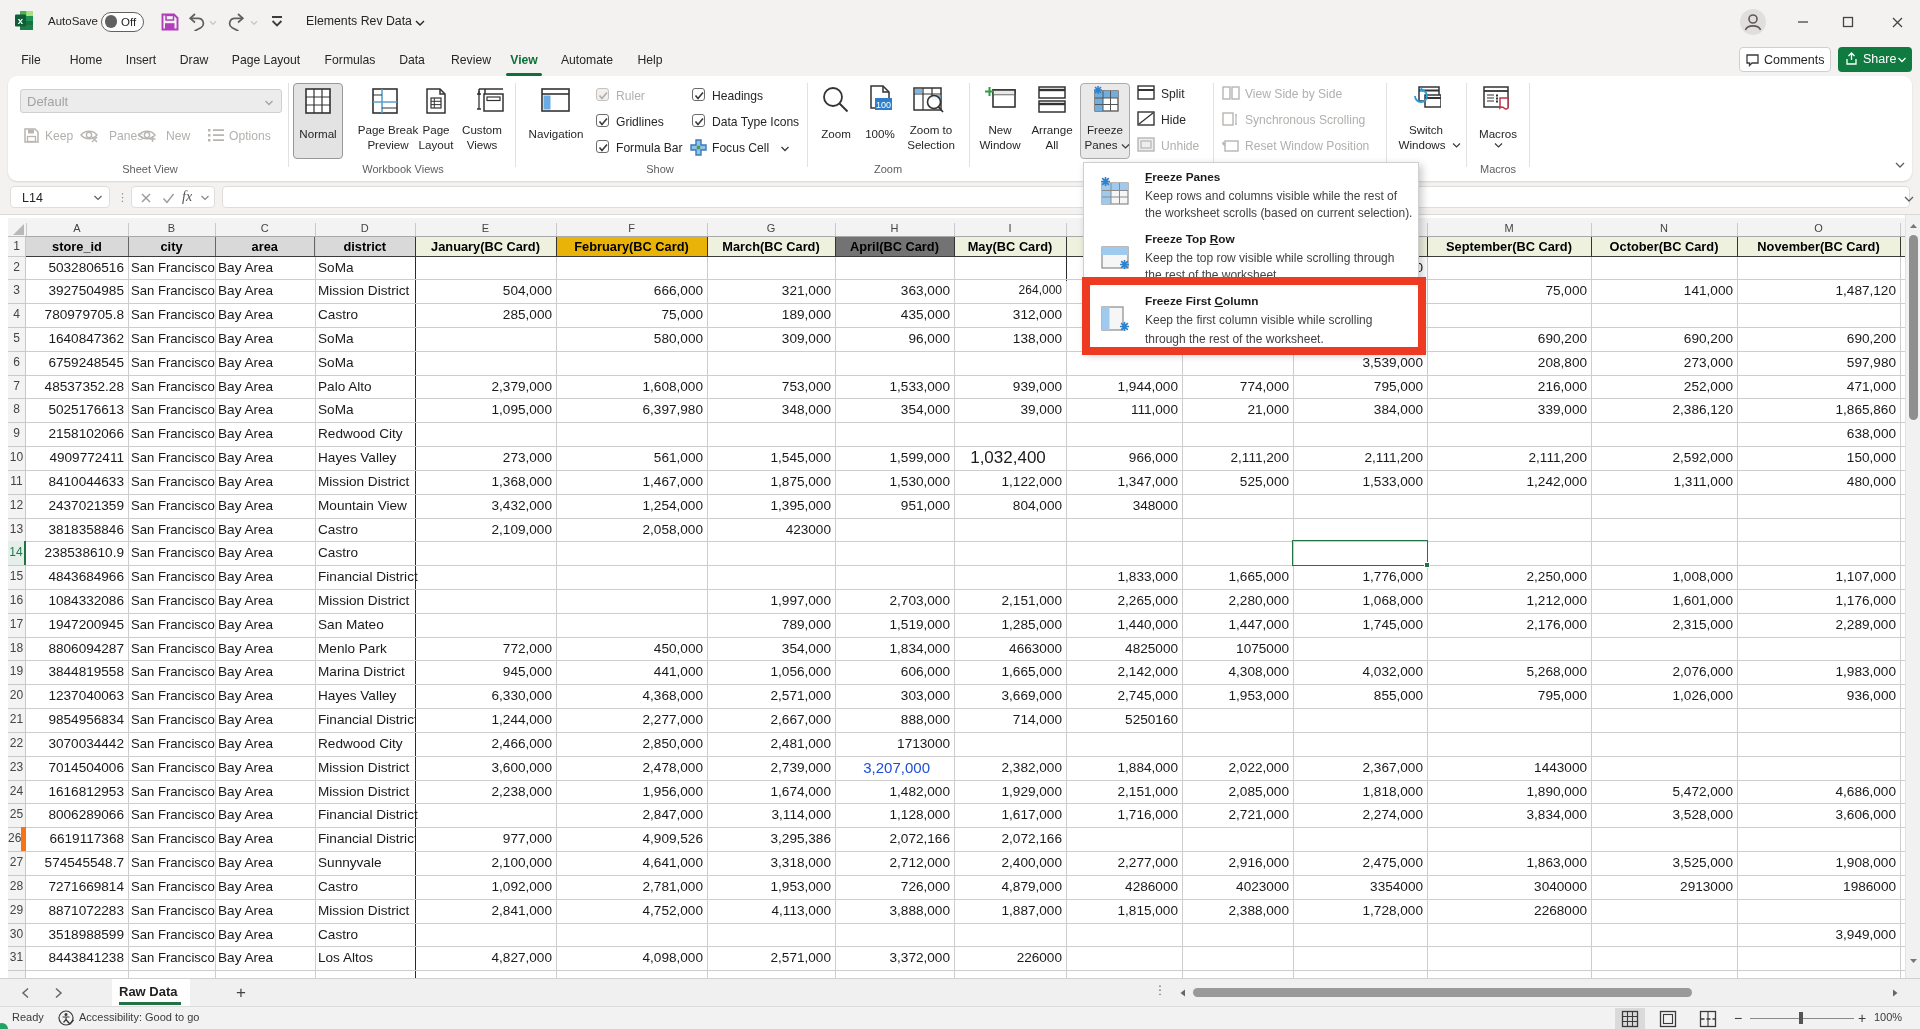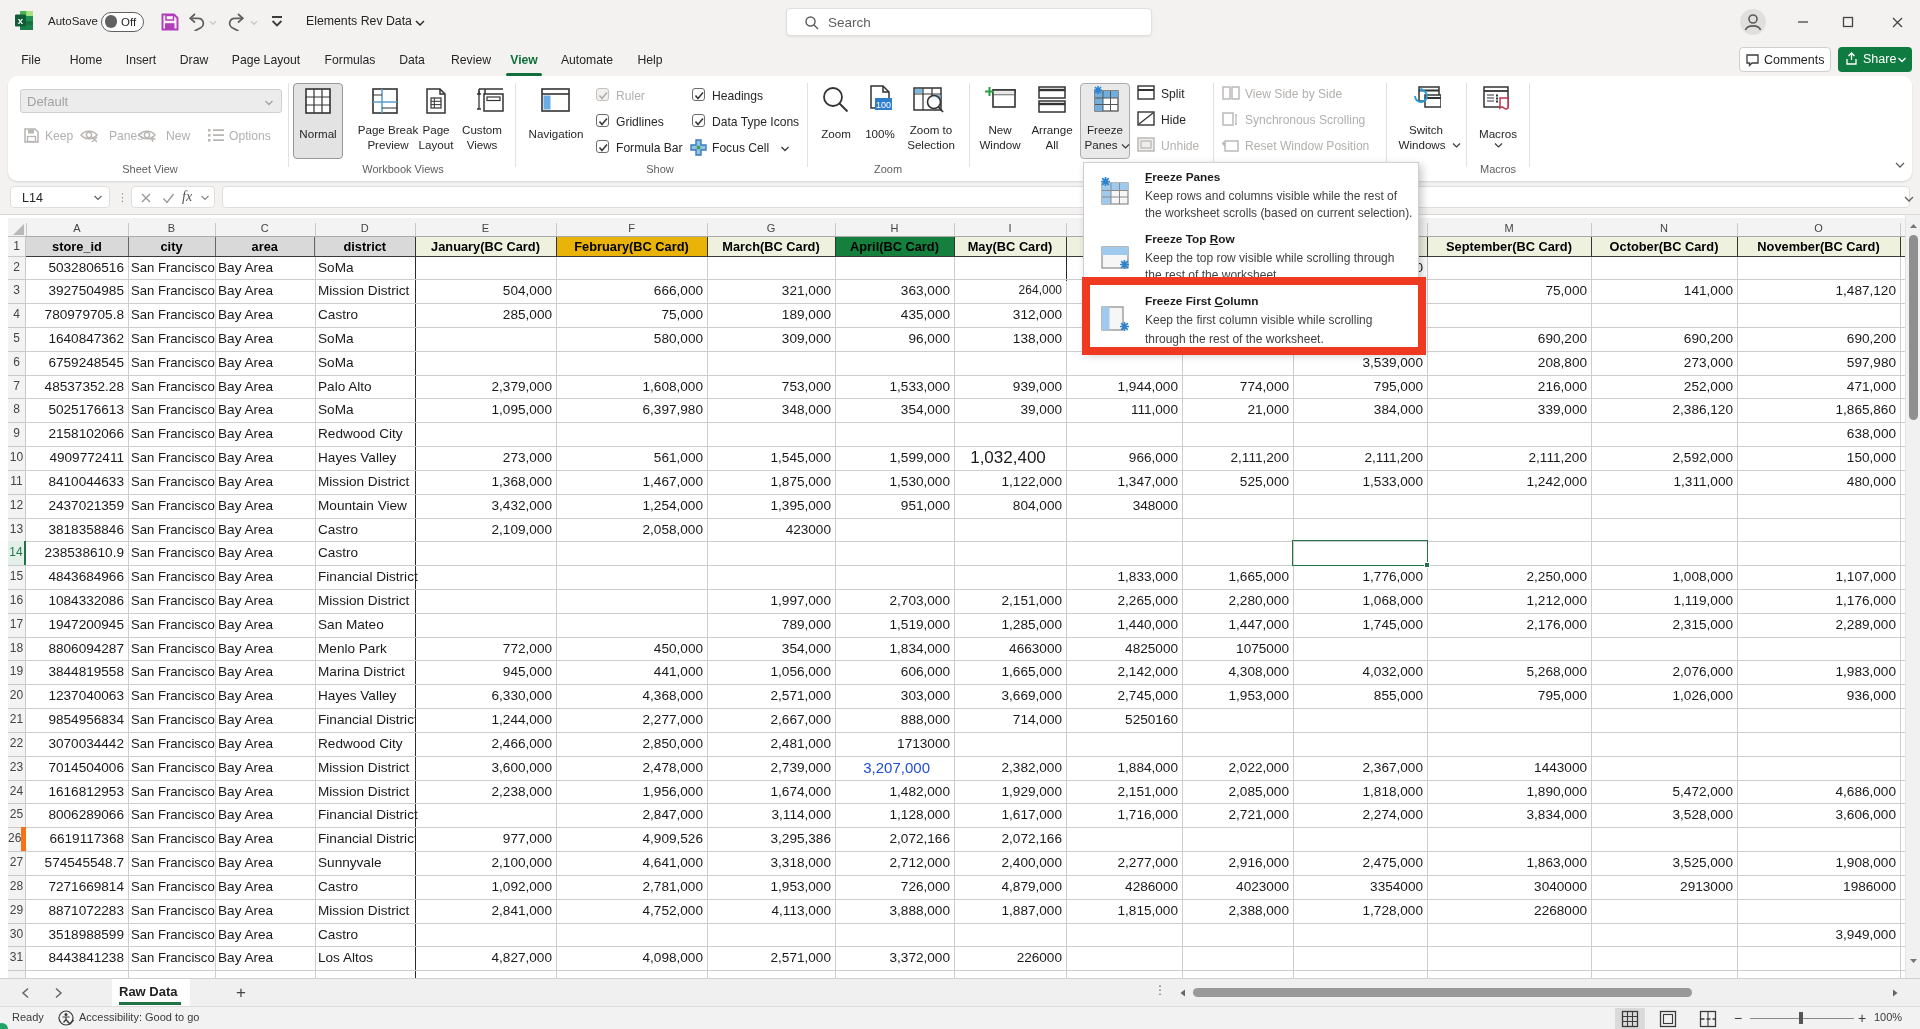--- a/index.html
+++ b/index.html
@@ -61,27 +61,20 @@
       <path d="M1 1.2 l3 3 l3 -3" fill="none" stroke="#c9c9c9" stroke-width="1.4"></path>
     </svg>
     <svg style="position:absolute;left:270px;top:15px" width="14" height="14" viewBox="0 0 14 14">
       <path d="M2 2 h10" stroke="#3b3b3b" stroke-width="2"></path>
       <path d="M2.6 6 l4.4 4.5 L11.4 6" fill="none" stroke="#3b3b3b" stroke-width="1.8"></path>
     </svg>
     <div style="position:absolute;left:306px;top:14px;font-size:12.3px;color:#252423">Elements Rev Data</div>
     <svg style="position:absolute;left:414px;top:17px" width="12" height="12" viewBox="0 0 12 12">
       <path d="M2 4 l4 4 l4 -4" fill="none" stroke="#252423" stroke-width="1.4"></path>
     </svg>
-    <div style="position:absolute;left:786px;top:8px;width:366px;height:28px;background:#fff;border:1px solid #e1dfdd;border-radius:4px;box-shadow:0 1px 2px rgba(0,0,0,.08)">
-      <svg style="position:absolute;left:17px;top:6px" width="16" height="16" viewBox="0 0 16 16">
-        <circle cx="6.5" cy="6.5" r="4.5" fill="none" stroke="#605e5c" stroke-width="1.5"></circle>
-        <path d="M10 10 l4 4" stroke="#605e5c" stroke-width="1.5"></path>
-      </svg>
-      <div style="position:absolute;left:41px;top:6px;font-size:13.5px;color:#605e5c">Search</div>
-    </div>
     <div style="position:absolute;left:1740px;top:9px;width:26px;height:26px;border-radius:50%;background:#e1dfdd">
       <svg style="position:absolute;left:0;top:0" width="26" height="26" viewBox="0 0 26 26">
         <circle cx="13" cy="10" r="4" fill="none" stroke="#5d5a58" stroke-width="1.6"></circle>
         <path d="M5.5 21 C7 15.5, 19 15.5, 20.5 21" fill="none" stroke="#5d5a58" stroke-width="1.6"></path>
       </svg>
     </div>
     <svg style="position:absolute;left:1797px;top:16px" width="12" height="12" viewBox="0 0 12 12">
       <path d="M1 6 h10" stroke="#444" stroke-width="1.3"></path>
     </svg>
     <svg style="position:absolute;left:1842px;top:16px" width="12" height="12" viewBox="0 0 12 12">
@@ -468,21 +461,21 @@
 <div style="position:absolute;left:8px;top:946.3px;width:18px;height:1px;background:#c9c9c9"></div>
 <div style="position:absolute;left:8px;top:946.3px;width:18px;height:23.8px;font-size:12px;color:#444;text-align:center;line-height:23.8px;border-right:1px solid #c9c9c9">31</div>
 <div style="position:absolute;left:8px;top:970.1px;width:18px;height:1px;background:#c9c9c9"></div>
 <div style="position:absolute;left:26px;top:236.5px;width:102px;height:19.0px;background:#d9d9d9;font-size:12.8px;font-weight:bold;color:#000;text-align:center;line-height:19.0px;overflow:hidden">store_id</div>
 <div style="position:absolute;left:128px;top:236.5px;width:87px;height:19.0px;background:#d9d9d9;font-size:12.8px;font-weight:bold;color:#000;text-align:center;line-height:19.0px;overflow:hidden">city</div>
 <div style="position:absolute;left:215px;top:236.5px;width:99.5px;height:19.0px;background:#d9d9d9;font-size:12.8px;font-weight:bold;color:#000;text-align:center;line-height:19.0px;overflow:hidden">area</div>
 <div style="position:absolute;left:314.5px;top:236.5px;width:100.5px;height:19.0px;background:#d9d9d9;font-size:12.8px;font-weight:bold;color:#000;text-align:center;line-height:19.0px;overflow:hidden">district</div>
 <div style="position:absolute;left:415px;top:236.5px;width:141px;height:19.0px;background:#edf1de;font-size:12.8px;font-weight:bold;color:#000;text-align:center;line-height:19.0px;overflow:hidden">January(BC Card)</div>
 <div style="position:absolute;left:556px;top:236.5px;width:151px;height:19.0px;background:#eab308;font-size:12.8px;font-weight:bold;color:#000;text-align:center;line-height:19.0px;overflow:hidden">February(BC Card)</div>
 <div style="position:absolute;left:707px;top:236.5px;width:128px;height:19.0px;background:#edf1de;font-size:12.8px;font-weight:bold;color:#000;text-align:center;line-height:19.0px;overflow:hidden">March(BC Card)</div>
-<div style="position:absolute;left:835px;top:236.5px;width:119px;height:19.0px;background:#15803d;font-size:12.8px;font-weight:bold;color:#000;text-align:center;line-height:19.0px;overflow:hidden">April(BC Card)</div>
+<div style="position:absolute;left:835px;top:236.5px;width:119px;height:19.0px;background:#737373;font-size:12.8px;font-weight:bold;color:#000;text-align:center;line-height:19.0px;overflow:hidden">April(BC Card)</div>
 <div style="position:absolute;left:954px;top:236.5px;width:112px;height:19.0px;background:#edf1de;font-size:12.8px;font-weight:bold;color:#000;text-align:center;line-height:19.0px;overflow:hidden">May(BC Card)</div>
 <div style="position:absolute;left:1066px;top:236.5px;width:116px;height:19.0px;background:#edf1de;font-size:12.8px;font-weight:bold;color:#000;text-align:center;line-height:19.0px;overflow:hidden"></div>
 <div style="position:absolute;left:1182px;top:236.5px;width:111px;height:19.0px;background:#edf1de;font-size:12.8px;font-weight:bold;color:#000;text-align:center;line-height:19.0px;overflow:hidden"></div>
 <div style="position:absolute;left:1293px;top:236.5px;width:134px;height:19.0px;background:#edf1de;font-size:12.8px;font-weight:bold;color:#000;text-align:center;line-height:19.0px;overflow:hidden"></div>
 <div style="position:absolute;left:1427px;top:236.5px;width:164px;height:19.0px;background:#edf1de;font-size:12.8px;font-weight:bold;color:#000;text-align:center;line-height:19.0px;overflow:hidden">September(BC Card)</div>
 <div style="position:absolute;left:1591px;top:236.5px;width:146px;height:19.0px;background:#edf1de;font-size:12.8px;font-weight:bold;color:#000;text-align:center;line-height:19.0px;overflow:hidden">October(BC Card)</div>
 <div style="position:absolute;left:1737px;top:236.5px;width:163px;height:19.0px;background:#edf1de;font-size:12.8px;font-weight:bold;color:#000;text-align:center;line-height:19.0px;overflow:hidden">November(BC Card)</div>
 <div style="position:absolute;left:1900px;top:236.5px;width:5px;height:19.0px;background:#edf1de"></div>
 <div style="position:absolute;left:128px;top:236.5px;width:1px;height:741.0px;background:#cdcdcd"></div>
 <div style="position:absolute;left:215px;top:236.5px;width:1px;height:741.0px;background:#cdcdcd"></div>
@@ -692,21 +685,21 @@
 <div style="position:absolute;left:218px;top:589.0px;width:95px;height:23.82px;font-size:13.6px;color:#1a1a1a;line-height:23.82px;white-space:nowrap">Bay Area</div>
 <div style="position:absolute;left:26px;top:589.0px;width:98px;height:23.82px;font-size:13.6px;color:#1a1a1a;text-align:right;line-height:23.82px;white-space:nowrap">1084332086</div>
 <div style="position:absolute;left:318px;top:589.0px;width:300px;height:23.82px;font-size:13.6px;color:#1a1a1a;line-height:23.82px;white-space:nowrap;">Mission District</div>
 <div style="position:absolute;left:707px;top:589.0px;width:124px;height:23.82px;font-size:13.6px;color:#1a1a1a;text-align:right;line-height:23.82px;white-space:nowrap">1,997,000</div>
 <div style="position:absolute;left:835px;top:589.0px;width:115px;height:23.82px;font-size:13.6px;color:#1a1a1a;text-align:right;line-height:23.82px;white-space:nowrap">2,703,000</div>
 <div style="position:absolute;left:954px;top:589.0px;width:108px;height:23.82px;font-size:13.6px;color:#1a1a1a;text-align:right;line-height:23.82px;white-space:nowrap">2,151,000</div>
 <div style="position:absolute;left:1066px;top:589.0px;width:112px;height:23.82px;font-size:13.6px;color:#1a1a1a;text-align:right;line-height:23.82px;white-space:nowrap">2,265,000</div>
 <div style="position:absolute;left:1182px;top:589.0px;width:107px;height:23.82px;font-size:13.6px;color:#1a1a1a;text-align:right;line-height:23.82px;white-space:nowrap">2,280,000</div>
 <div style="position:absolute;left:1293px;top:589.0px;width:130px;height:23.82px;font-size:13.6px;color:#1a1a1a;text-align:right;line-height:23.82px;white-space:nowrap">1,068,000</div>
 <div style="position:absolute;left:1427px;top:589.0px;width:160px;height:23.82px;font-size:13.6px;color:#1a1a1a;text-align:right;line-height:23.82px;white-space:nowrap">1,212,000</div>
-<div style="position:absolute;left:1591px;top:589.0px;width:142px;height:23.82px;font-size:13.6px;color:#1a1a1a;text-align:right;line-height:23.82px;white-space:nowrap">1,119,000</div>
+<div style="position:absolute;left:1591px;top:589.0px;width:142px;height:23.82px;font-size:13.6px;color:#1a1a1a;text-align:right;line-height:23.82px;white-space:nowrap">1,601,000</div>
 <div style="position:absolute;left:1737px;top:589.0px;width:159px;height:23.82px;font-size:13.6px;color:#1a1a1a;text-align:right;line-height:23.82px;white-space:nowrap">1,176,000</div>
 <div style="position:absolute;left:131px;top:612.8px;width:84px;height:23.82px;font-size:13.1px;color:#1a1a1a;line-height:23.82px;white-space:nowrap;overflow:hidden">San Francisco</div>
 <div style="position:absolute;left:218px;top:612.8px;width:95px;height:23.82px;font-size:13.6px;color:#1a1a1a;line-height:23.82px;white-space:nowrap">Bay Area</div>
 <div style="position:absolute;left:26px;top:612.8px;width:98px;height:23.82px;font-size:13.6px;color:#1a1a1a;text-align:right;line-height:23.82px;white-space:nowrap">1947200945</div>
 <div style="position:absolute;left:318px;top:612.8px;width:300px;height:23.82px;font-size:13.6px;color:#1a1a1a;line-height:23.82px;white-space:nowrap;">San Mateo</div>
 <div style="position:absolute;left:707px;top:612.8px;width:124px;height:23.82px;font-size:13.6px;color:#1a1a1a;text-align:right;line-height:23.82px;white-space:nowrap">789,000</div>
 <div style="position:absolute;left:835px;top:612.8px;width:115px;height:23.82px;font-size:13.6px;color:#1a1a1a;text-align:right;line-height:23.82px;white-space:nowrap">1,519,000</div>
 <div style="position:absolute;left:954px;top:612.8px;width:108px;height:23.82px;font-size:13.6px;color:#1a1a1a;text-align:right;line-height:23.82px;white-space:nowrap">1,285,000</div>
 <div style="position:absolute;left:1066px;top:612.8px;width:112px;height:23.82px;font-size:13.6px;color:#1a1a1a;text-align:right;line-height:23.82px;white-space:nowrap">1,440,000</div>
 <div style="position:absolute;left:1182px;top:612.8px;width:107px;height:23.82px;font-size:13.6px;color:#1a1a1a;text-align:right;line-height:23.82px;white-space:nowrap">1,447,000</div>

